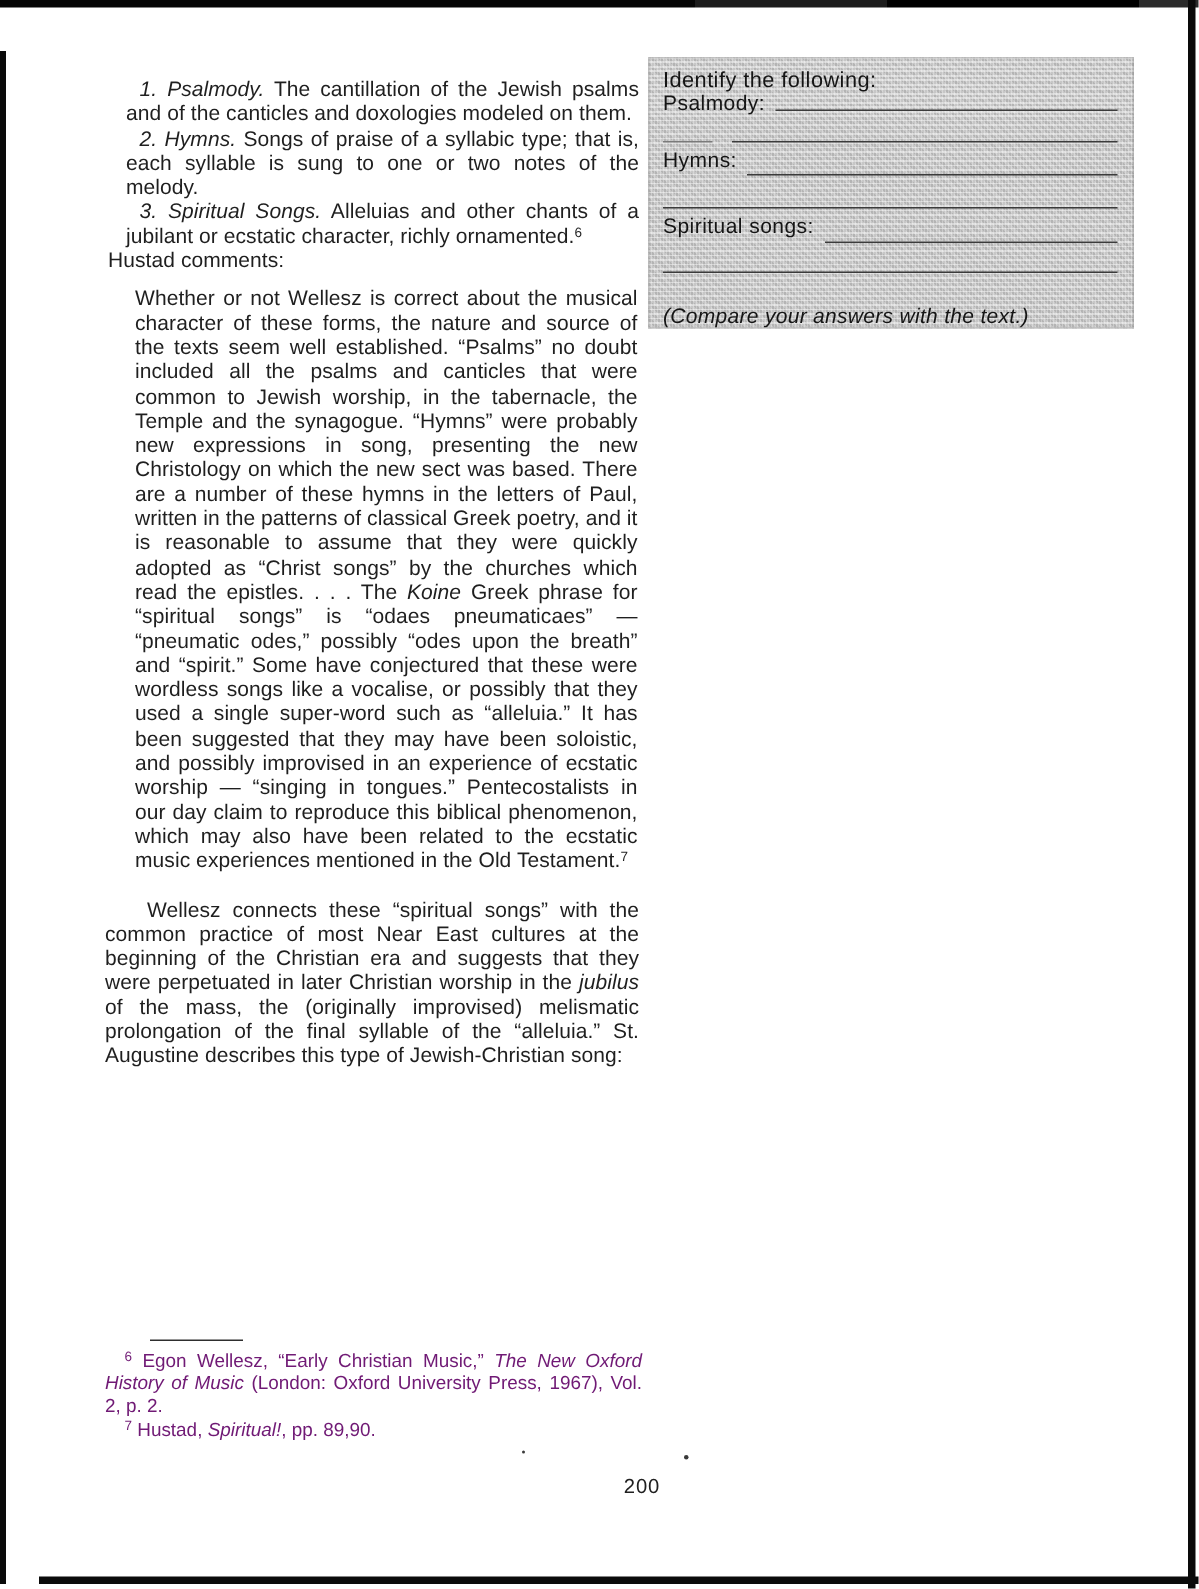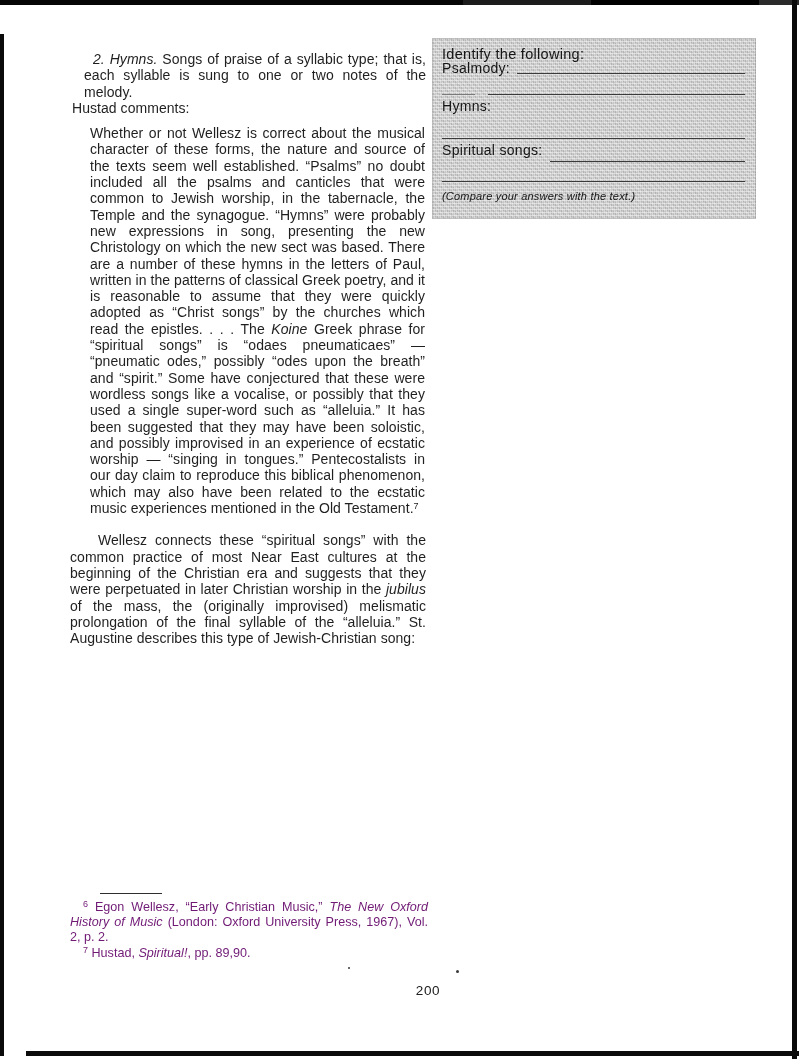--- a/index.html
+++ b/index.html
@@ -53,40 +53,42 @@
     font-family:Liberation Sans, sans-serif; color:#151515;
     background-color:#c6c6c6;
     background-image:
       repeating-linear-gradient(0deg,  rgba(255,255,255,0.45) 0 1px, rgba(0,0,0,0) 1px 3px),
       repeating-linear-gradient(90deg, rgba(255,255,255,0.30) 0 1px, rgba(0,0,0,0) 1px 2px),
       repeating-linear-gradient(45deg, rgba(70,70,70,0.14) 0 2px, rgba(0,0,0,0) 2px 4px);
     box-shadow: inset 0 0 0 1px rgba(130,130,130,0.35);
   }
   .fbox-title { font-size:14.5px; height:14px; line-height:14px; letter-spacing:0.3px; }
   .frow  { display:flex; align-items:flex-start; }
-  .r1 { height:17px; } .r2 { height:21px; } .r3 { height:22px;flex-direction:column; }
+  .r1 { height:17px; } .r2 { height:21px; } .r3 { height:22px; }
   .r4 { height:22px; } .r5 { height:23px; } .r6 { height:20px; }
   .flabel { font-size:14px; line-height:14px; padding-right:7px; white-space:nowrap; letter-spacing:0.3px; }
   .fline  { flex:1 1 auto; height:0; border-bottom:1.3px solid #3b3b3b; align-self:flex-end; margin-bottom:4px; }
   .fstub  { width:33px; height:0; border-bottom:1.2px solid #7a7a7a; align-self:flex-end; margin:0 13px 4px 0; }
-  .fnote  { font-size:11px; font-style:italic; margin-top:4px; letter-spacing:0.2px; }
+  .fnote  { font-size:14px; font-style:italic; margin-top:16px; letter-spacing:0.2px; }
 </style>
 </head>
 <body>
 
 <div class="scan-top"></div>
 <div class="scan-left"></div>
 <div class="scan-right"></div>
 <div class="scan-bottom"></div>
 <div class="speck s1"></div>
 <div class="speck s2"></div>
 
 <main class="text-col">
   <div class="defs">
+    <div class="def-item"><i>1. Psalmody.</i> The cantillation of the Jewish psalms and of the canticles and doxologies modeled on them.</div>
     <div class="def-item"><i>2. Hymns.</i> Songs of praise of a syllabic type; that is, each syllable is sung to one or two notes of the melody.</div>
+    <div class="def-item"><i>3. Spiritual Songs.</i> Alleluias and other chants of a jubilant or ecstatic character, richly ornamented.<sup>6</sup></div>
   </div>
   <p class="intro">Hustad comments:</p>
   <blockquote class="quote">Whether or not Wellesz is correct about the musical character of these forms, the nature and source of the texts seem well established. “Psalms” no doubt included all the psalms and canticles that were common to Jewish worship, in the tabernacle, the Temple and the synagogue. “Hymns” were probably new expressions in song, presenting the new Christology on which the new sect was based. There are a number of these hymns in the letters of Paul, written in the patterns of classical Greek poetry, and it is reasonable to assume that they were quickly adopted as “Christ songs” by the churches which read the epistles. . . . The <i>Koine</i> Greek phrase for “spiritual songs” is “odaes pneumaticaes” — “pneumatic odes,” possibly “odes upon the breath” and “spirit.” Some have conjectured that these were wordless songs like a vocalise, or possibly that they used a single super-word such as “alleluia.” It has been suggested that they may have been soloistic, and possibly improvised in an experience of ecstatic worship — “singing in tongues.” Pentecostalists in our day claim to reproduce this biblical phenomenon, which may also have been related to the ecstatic music experiences mentioned in the Old Testament.<sup>7</sup></blockquote>
   <p class="para">Wellesz connects these “spiritual songs” with the common practice of most Near East cultures at the beginning of the Christian era and suggests that they were perpetuated in later Christian worship in the <i>jubilus</i> of the mass, the (originally improvised) melismatic prolongation of the final syllable of the “alleluia.” St. Augustine describes this type of Jewish-Christian song:</p>
 </main>
 
 <footer class="footnotes">
   <div class="fn-rule"></div>
   <p class="fn"><sup>6</sup> Egon Wellesz, “Early Christian Music,” <i>The New Oxford History of Music</i> (London: Oxford University Press, 1967), Vol. 2, p. 2.</p>
   <p class="fn"><sup>7</sup> Hustad, <i>Spiritual!</i>, pp. 89,90.</p>

